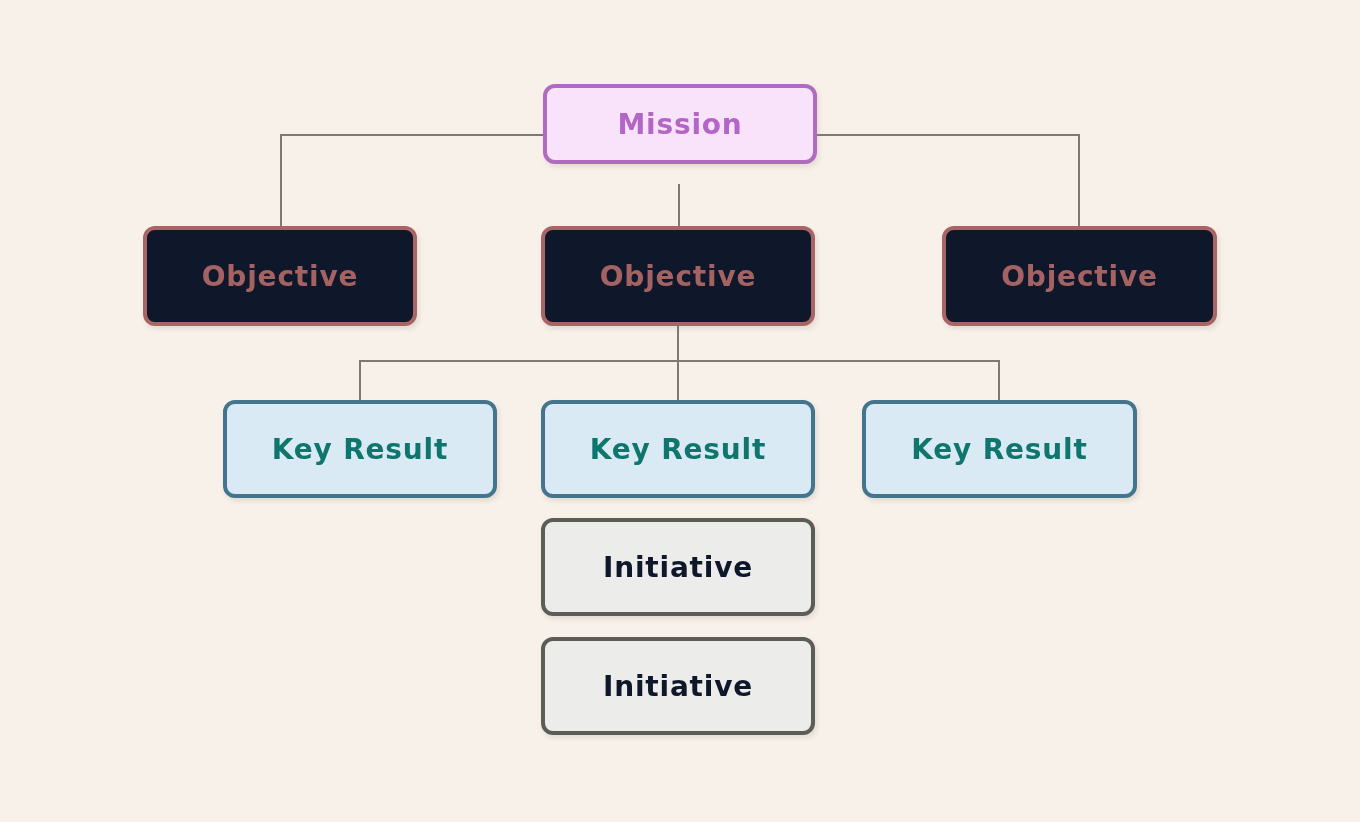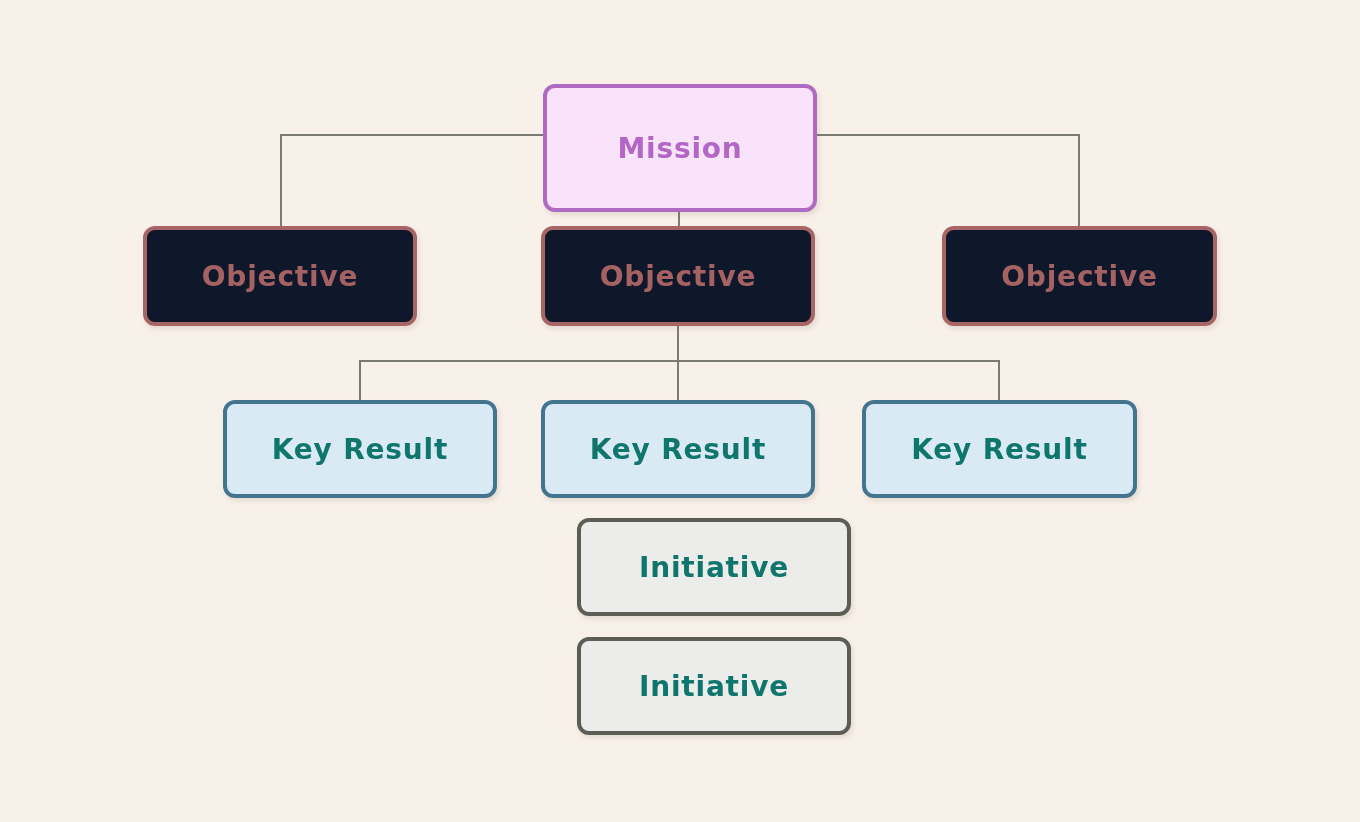--- a/index.html
+++ b/index.html
@@ -27,23 +27,23 @@
     border-radius: 12px;
     font-weight: bold;
     font-size: 28px;
     letter-spacing: 0.8px;
     box-shadow: 2px 3px 5px rgba(140, 115, 95, 0.18);
     z-index: 2;
   }
   .node--mission    { background: #f8e3fb; border-color: #af6ac1; color: #b366c5; }
   .node--objective  { background: #0f172a; border-color: #a76565; color: #a56262; }
   .node--keyresult  { background: #daeaf5; border-color: #44758f; color: #0f766e; }
-  .node--initiative { background: #ececea; border-color: #5d5d58; color: #0f766e; margin-left: 36px; }
+  .node--initiative { background: #ececea; border-color: #5d5d58; color: #0f172a; }
 
-  .pos-mission { left: 543px; top: 84px;  width: 274px; height: 128px; }
+  .pos-mission { left: 543px; top: 84px;  width: 274px; height: 80px; }
   .pos-obj-1   { left: 143px; top: 226px; width: 274px; height: 100px; }
   .pos-obj-2   { left: 541px; top: 226px; width: 274px; height: 100px; }
   .pos-obj-3   { left: 942px; top: 226px; width: 275px; height: 100px; }
   .pos-kr-1    { left: 223px; top: 400px; width: 274px; height: 98px; }
   .pos-kr-2    { left: 541px; top: 400px; width: 274px; height: 98px; }
   .pos-kr-3    { left: 862px; top: 400px; width: 275px; height: 98px; }
   .pos-init-1  { left: 541px; top: 518px; width: 274px; height: 98px; }
   .pos-init-2  { left: 541px; top: 637px; width: 274px; height: 98px; }
 
   .line {

